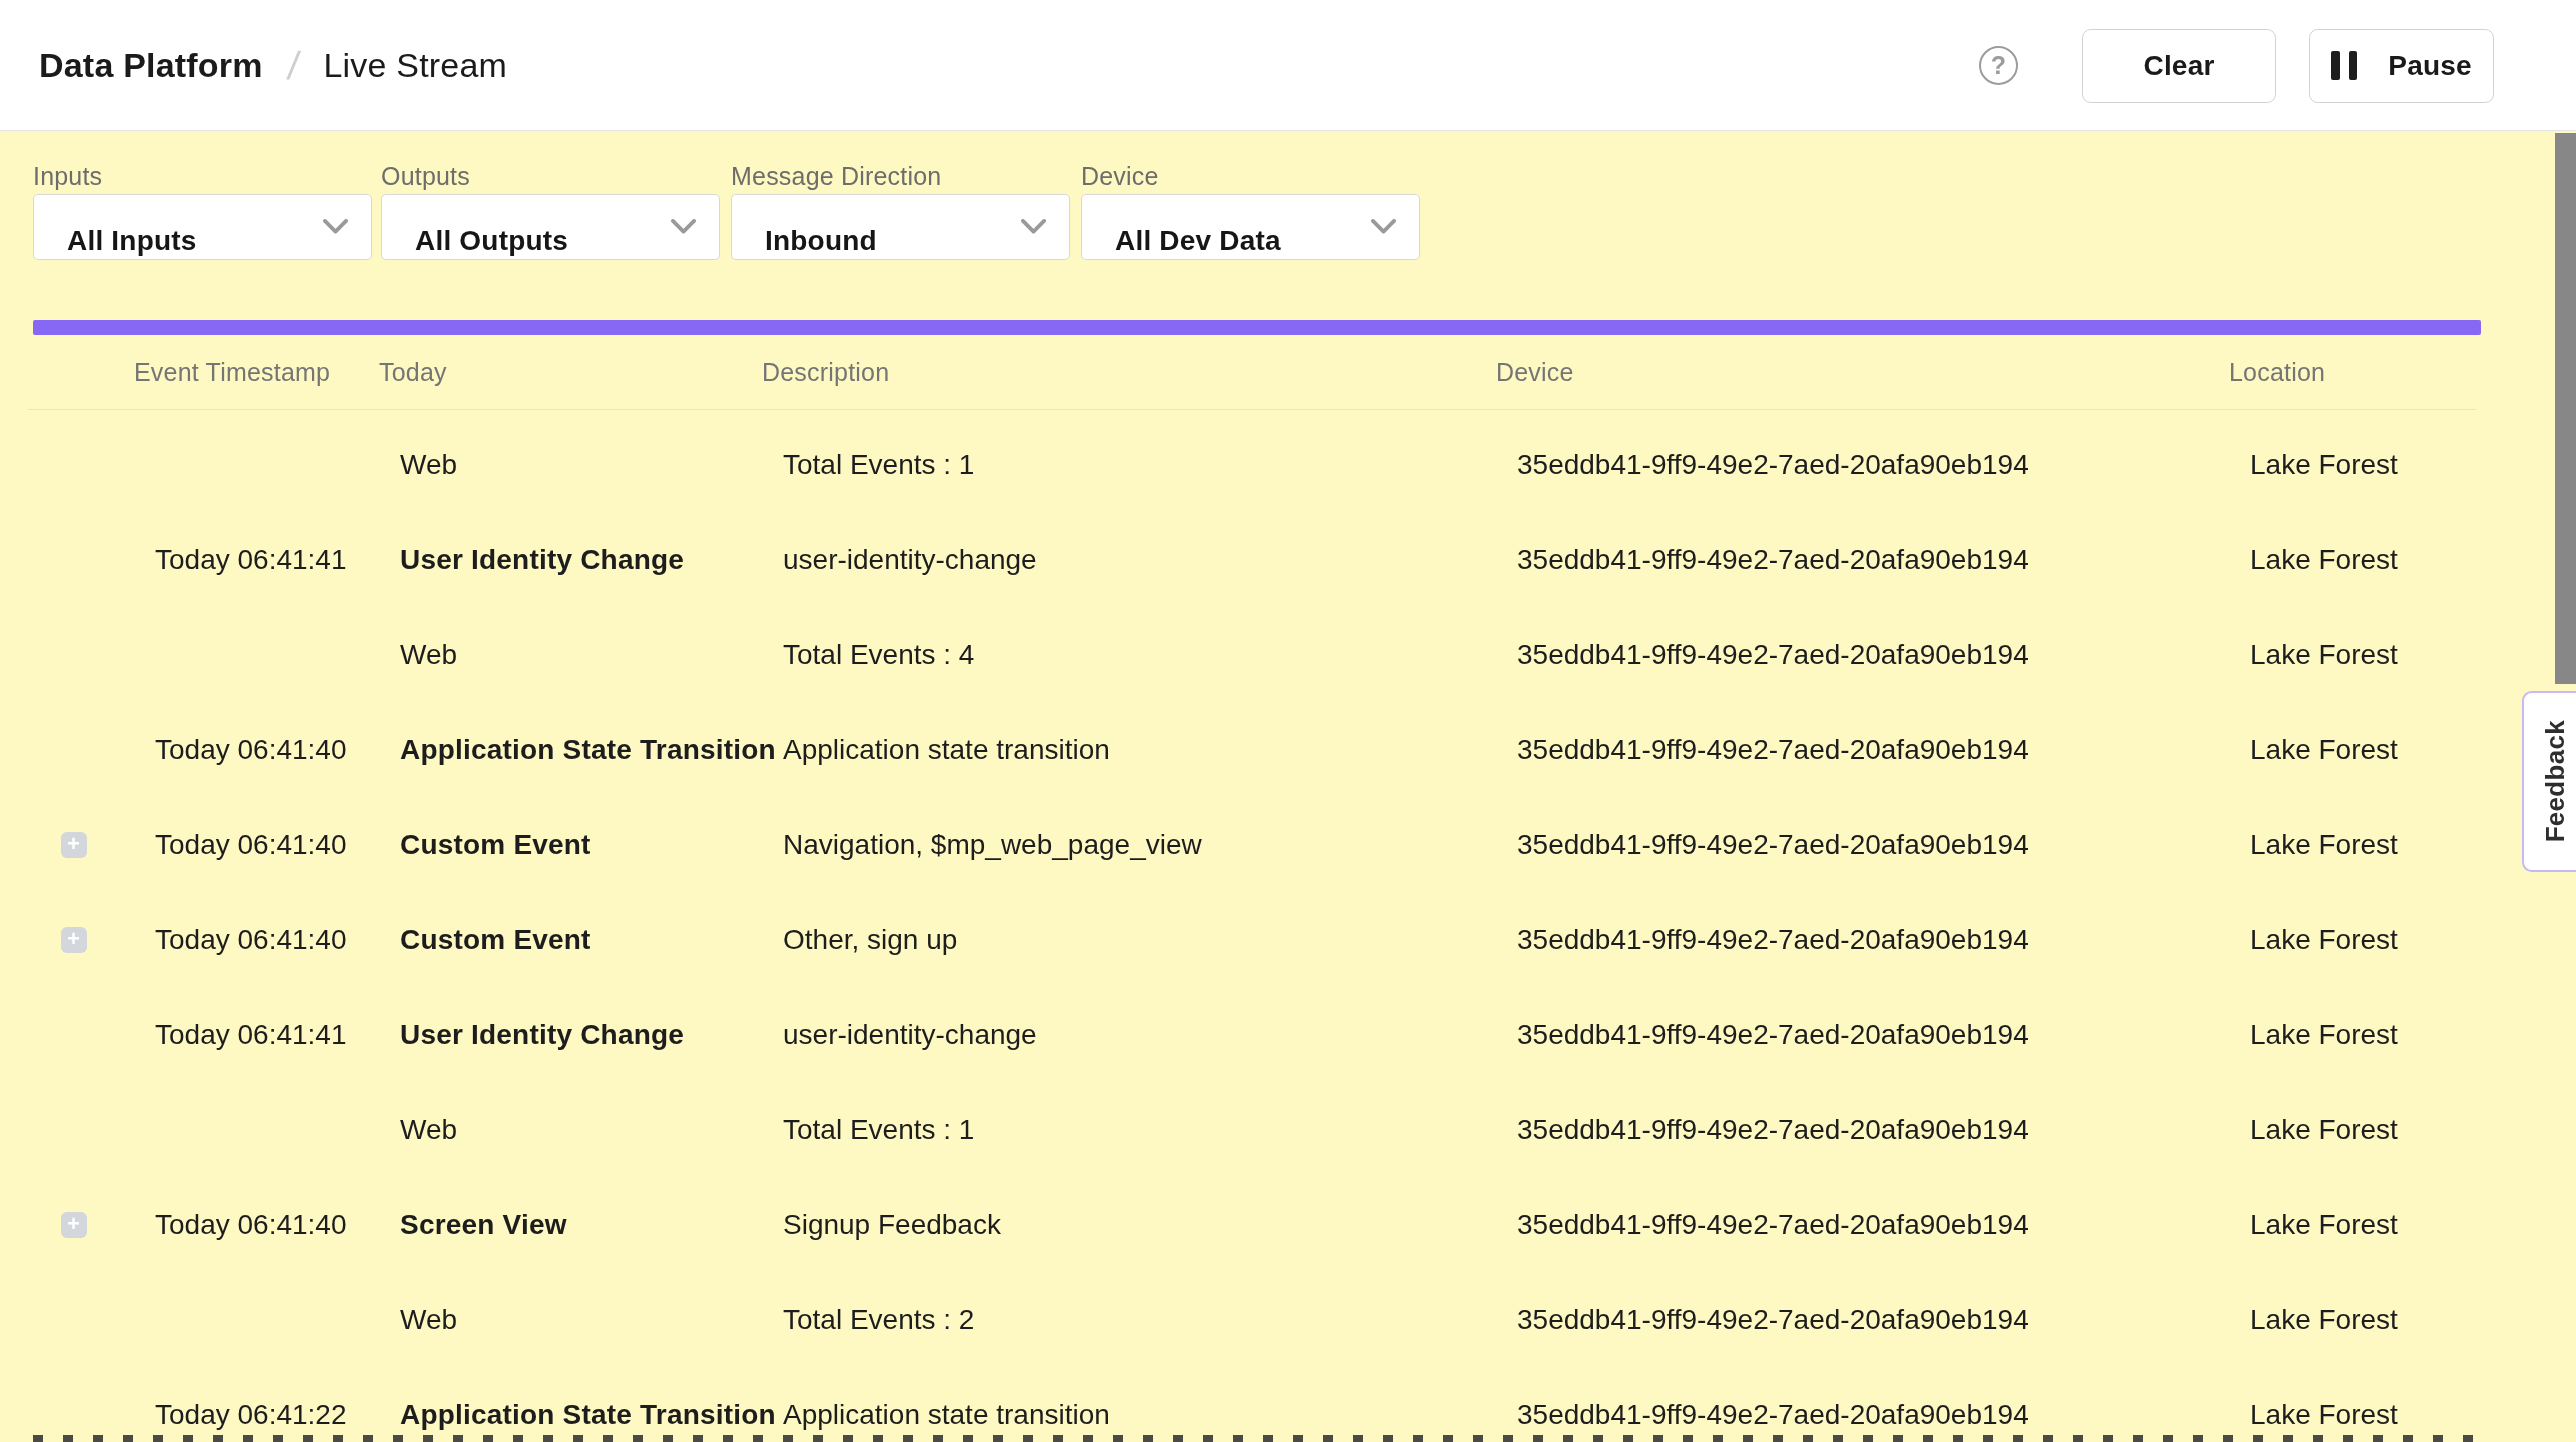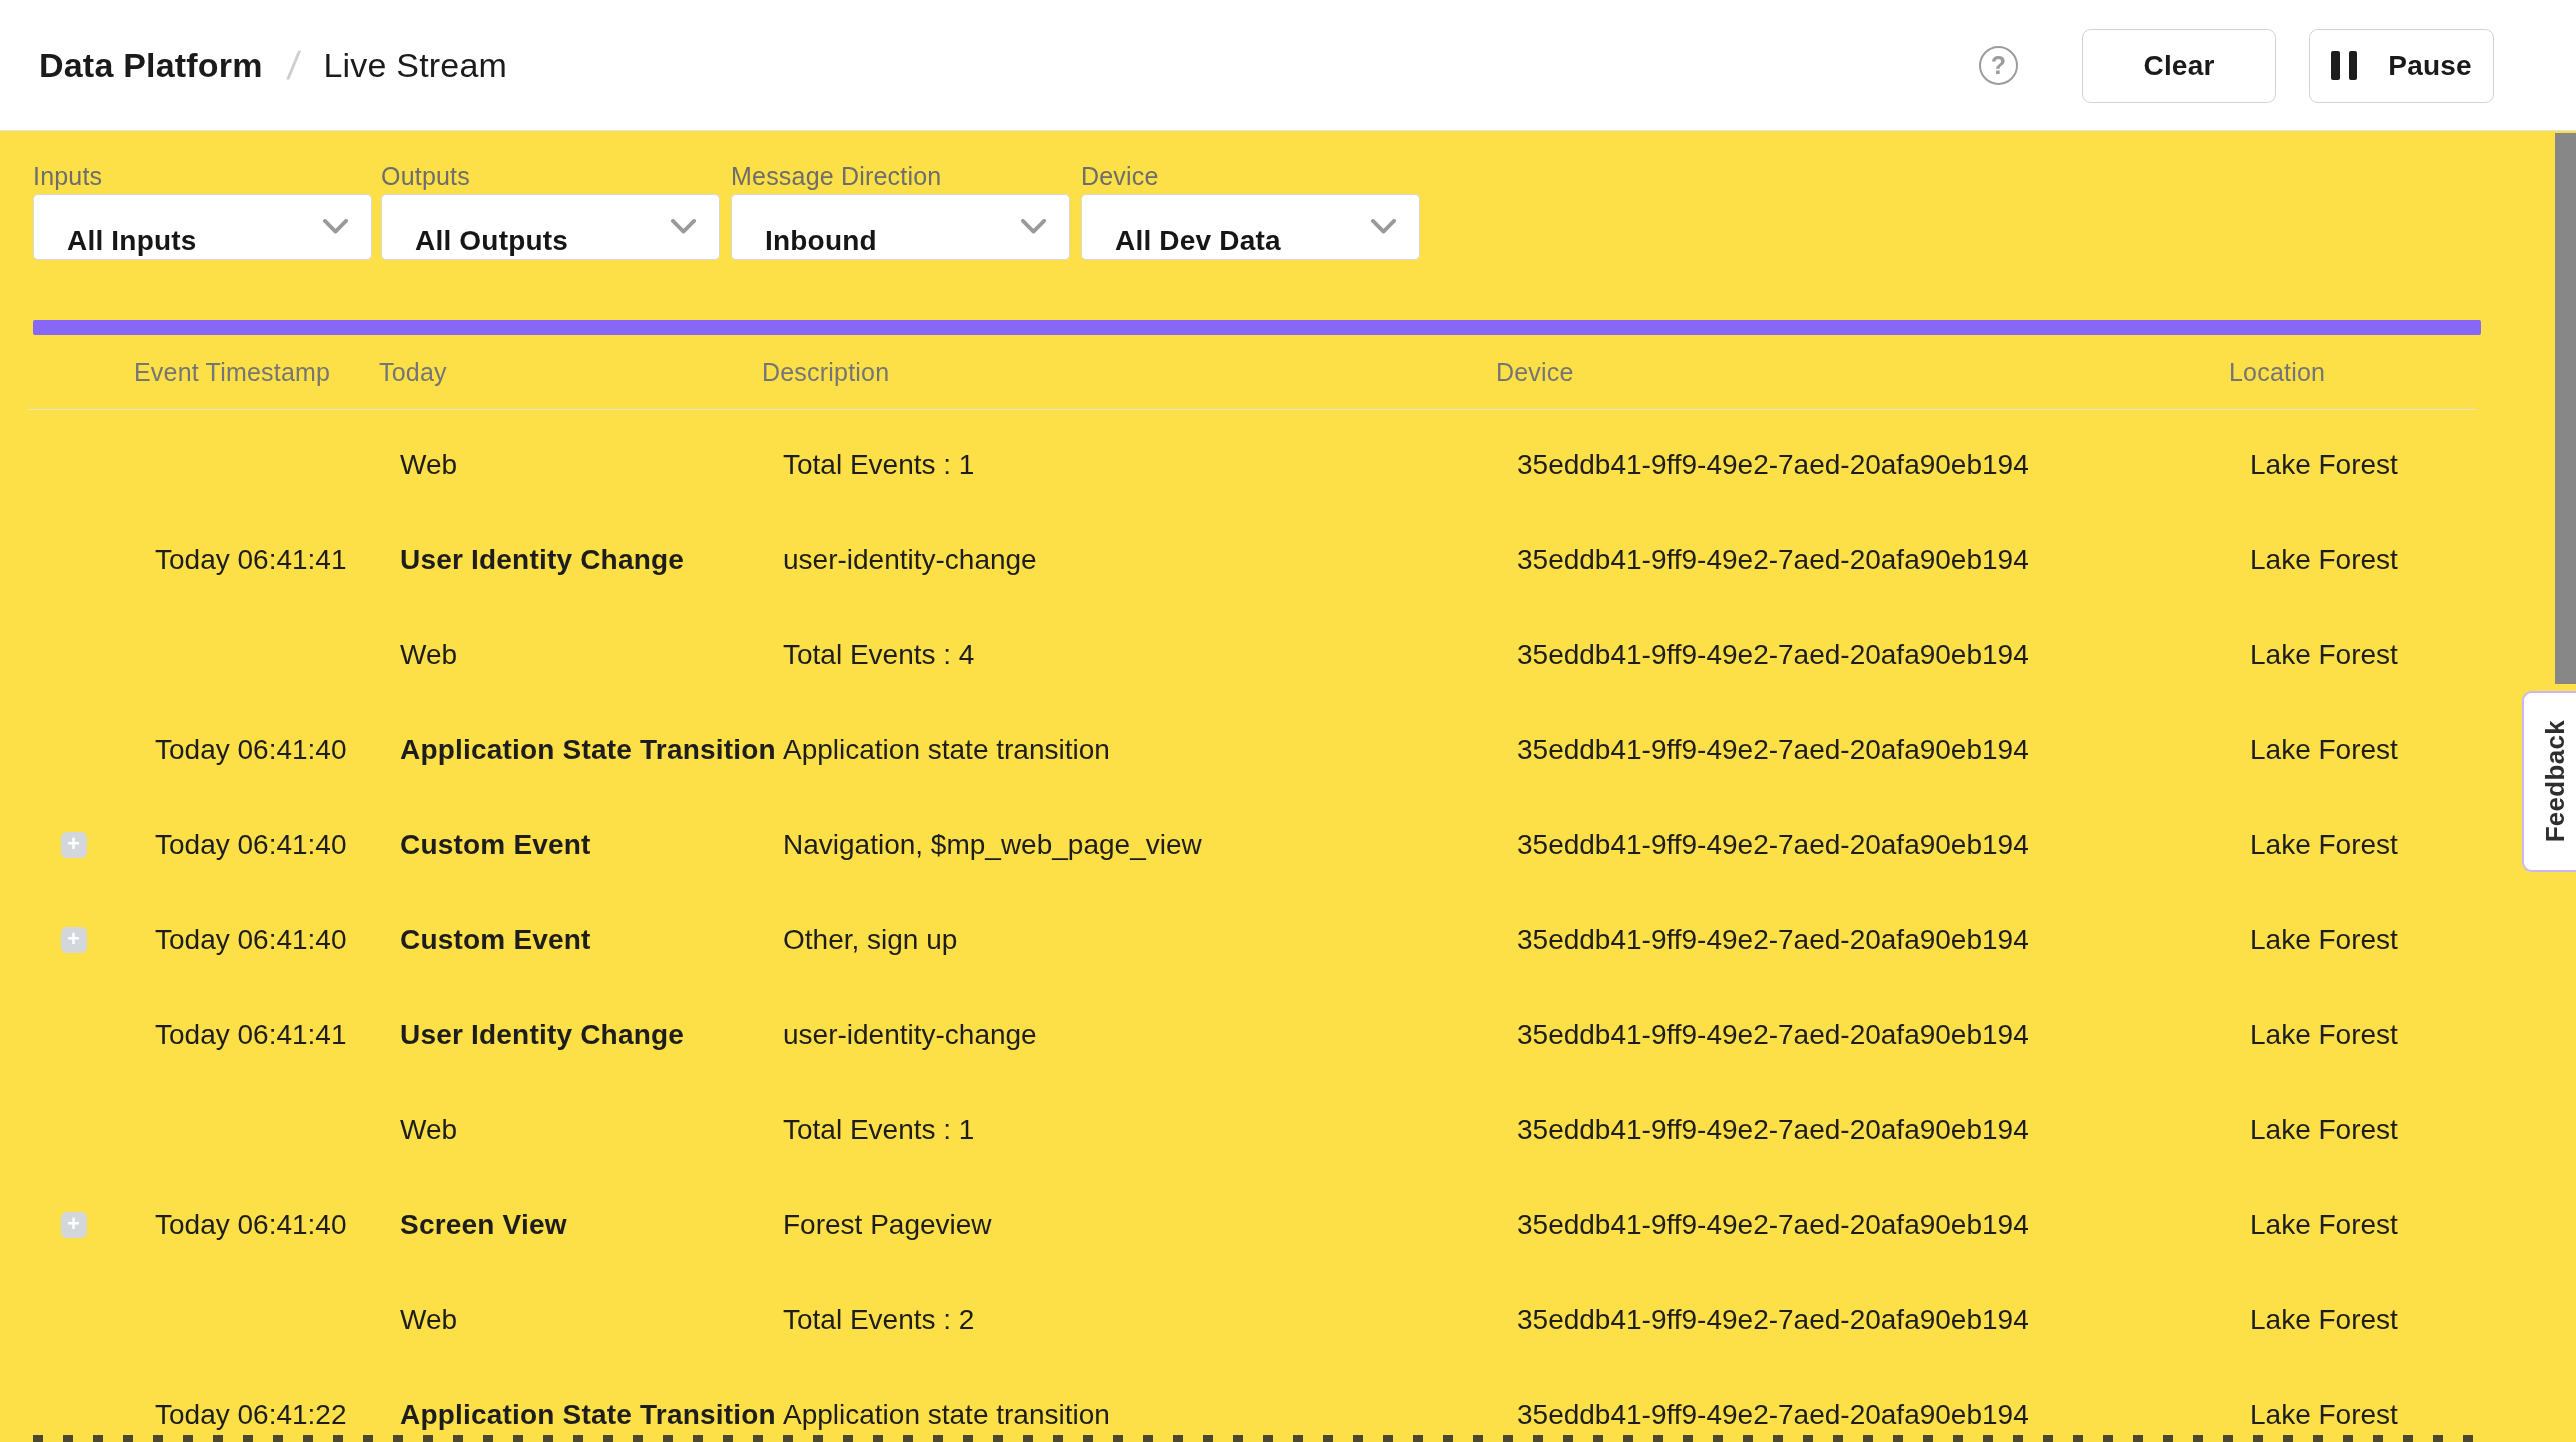--- a/index.html
+++ b/index.html
@@ -3,21 +3,21 @@
 <meta charset="utf-8">
 <style>
   * { margin:0; padding:0; box-sizing:border-box; }
   html,body { background:#ffffff; }
   body {
     font-family:"Liberation Sans","DejaVu Sans",sans-serif;
     color:#1e1e1e;
     width:2576px; height:1442px;
     position:relative; overflow:hidden;
   }
-  .screen { position:absolute; inset:0; overflow:hidden; background:#fde047;padding-left:48px; }
+  .screen { position:absolute; inset:0; overflow:hidden; background:#fef9c3;padding-left:48px; }
 
   
   .app-header {
     position:absolute; top:0; left:0; width:2576px; height:131px;
     background:#fff; border-bottom:1.9px solid #e4e4e2;
   }
   .breadcrumb {
     position:absolute; left:39px; top:0; height:131px;
     display:flex; align-items:center; gap:25px;
   }
@@ -267,21 +267,21 @@
       <div class="cell description">Total Events : 1</div>
       <div class="cell device">35eddb41-9ff9-49e2-7aed-20afa90eb194</div>
       <div class="cell location">Lake Forest</div>
     </div>
       <div class="event-row grid-cols expandable">
       <div class="expand-cell">
         <div class="expand-btn">+</div>
       </div>
       <div class="cell timestamp">Today 06:41:40</div>
       <div class="cell name bold">Screen View</div>
-      <div class="cell description">Forest Pageview</div>
+      <div class="cell description">Signup Feedback</div>
       <div class="cell device">35eddb41-9ff9-49e2-7aed-20afa90eb194</div>
       <div class="cell location">Lake Forest</div>
     </div>
       <div class="event-row grid-cols">
       <div class="expand-cell">
         <div class="expand-btn">+</div>
       </div>
       <div class="cell timestamp"></div>
       <div class="cell name">Web</div>
       <div class="cell description">Total Events : 2</div>

